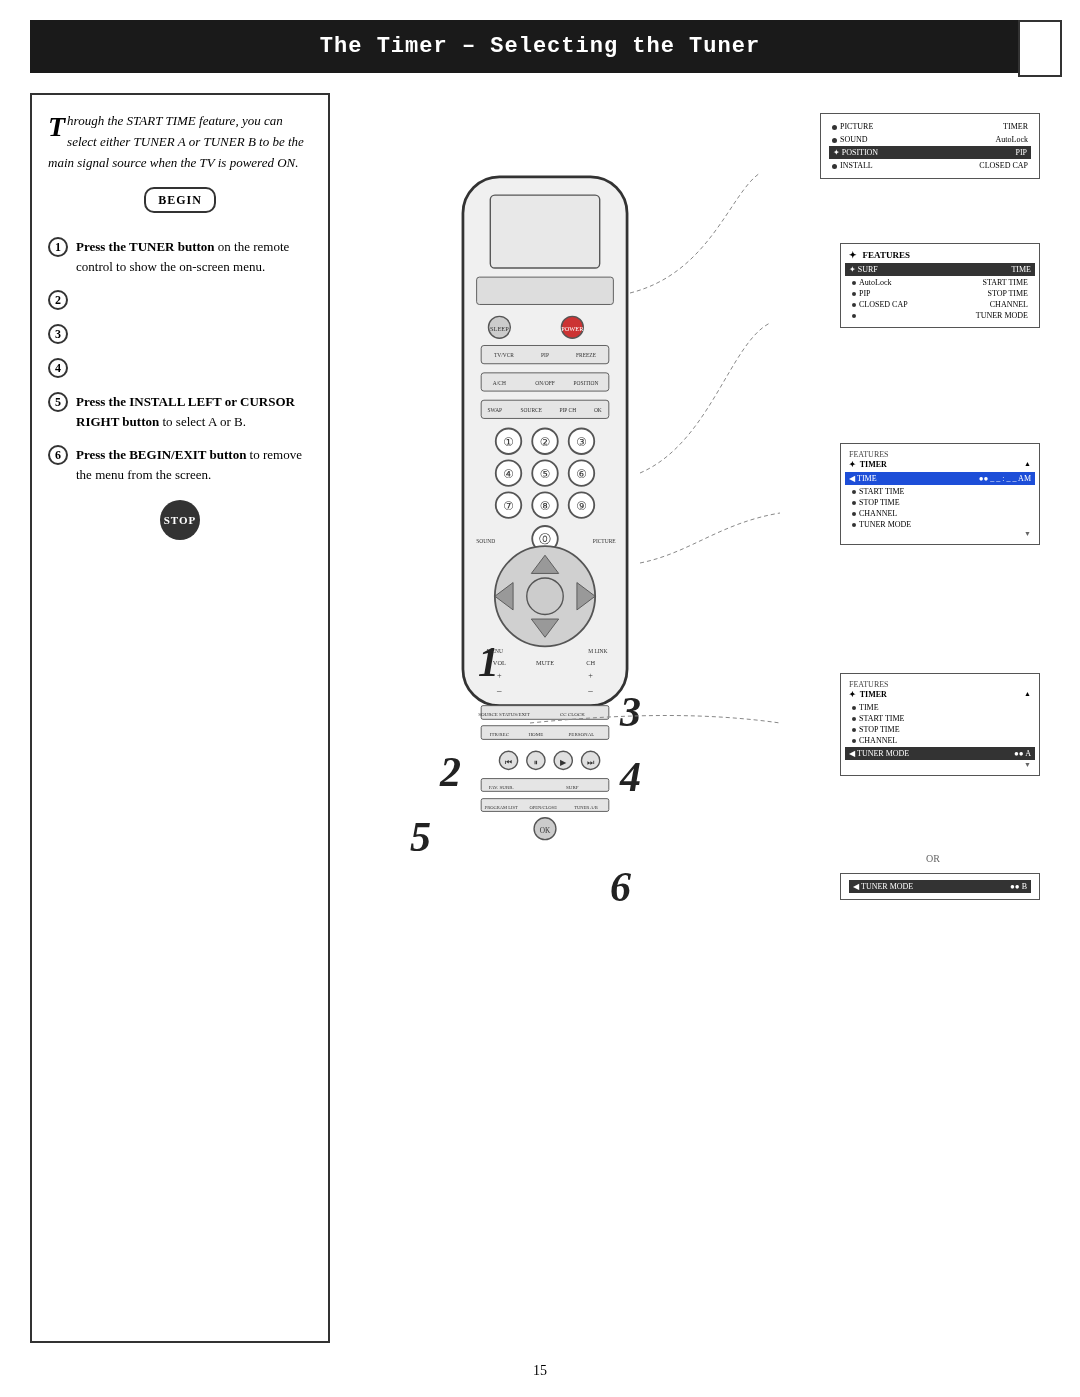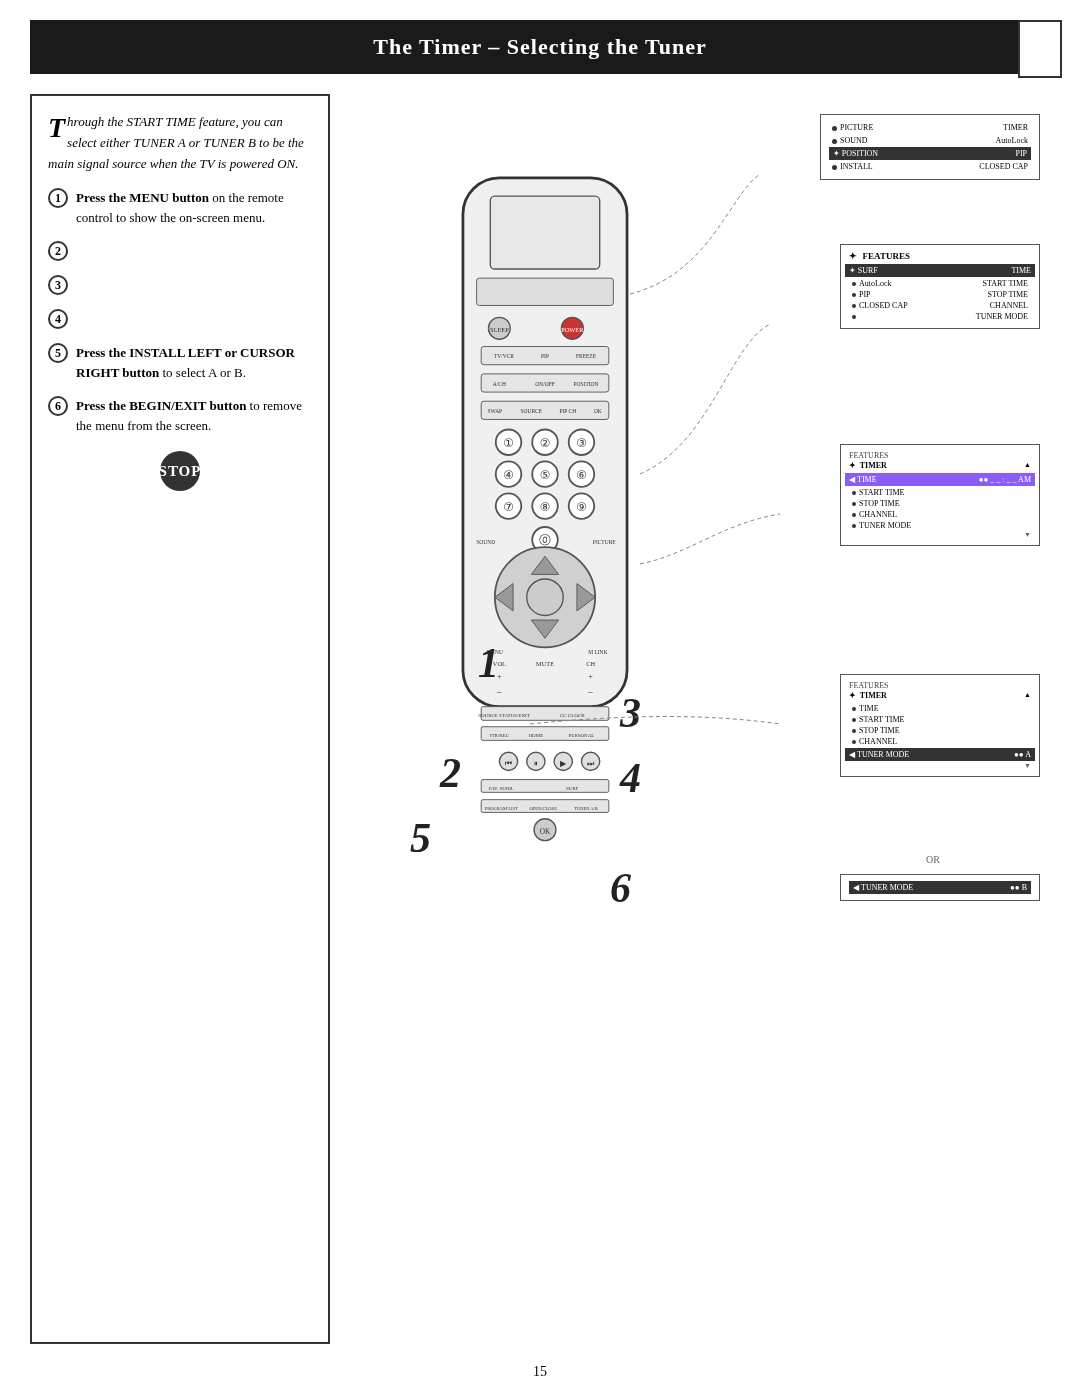--- a/index.html
+++ b/index.html
@@ -16,20 +16,21 @@
     .page-header {
       background: #1a1a1a;
       color: #ffffff;
       text-align: center;
       padding: 14px 20px;
       margin: 20px 30px 0 30px;
       font-size: 22px;
       font-weight: bold;
       letter-spacing: 1px;
       position: relative;
+      font-family: Liberation Mono, monospace;
     }
     .page-header::after {
       content: '';
       position: absolute;
       right: -12px;
       top: 0;
       width: 40px;
       height: 100%;
       background: #fff;
       border: 2px solid #333;
@@ -130,21 +131,21 @@
     }
     .stop-circle {
       width: 40px;
       height: 40px;
       border-radius: 50%;
       background: #333;
       color: #fff;
       display: flex;
       align-items: center;
       justify-content: center;
-      font-size: 15px;
+      font-size: 11px;
       font-weight: bold;
       letter-spacing: 1px;
     }
 
     
     .page-number {
       text-align: center;
       margin-top: 20px;
       font-size: 14px;
       padding-bottom: 20px;
@@ -181,25 +182,28 @@
 </div>
 
 <div class="main-content">
 
   <div class="instruction-panel">
 
     <div class="intro-text">
       <span class="drop-cap">T</span><span>hrough the START TIME feature, you can select either TUNER A or TUNER B to be the main signal source when the TV is powered ON.</span>
     </div>
 
+    <div style="text-align:center; margin-bottom:12px;">
+      <span class="begin-badge">BEGIN</span>
+    </div>
 
     <div class="step">
       <div class="step-header">
         <span class="step-number">1</span>
-        <span class="step-text"><span class="step-bold">Press the MENU button</span> on the remote control to show the on-screen menu.</span>
+        <span class="step-text"><span class="step-bold">Press the TUNER button</span> on the remote control to show the on-screen menu.</span>
       </div>
     </div>
 
     <div class="step">
       <div class="step-header">
         <span class="step-number">2</span>
       </div>
     </div>
 
     <div class="step">
@@ -403,21 +407,21 @@
       </div>
     </div>
 
     <div class="screen-menu-box" style="position:absolute; right:10px; top:350px; width:200px;">
       <div style="font-size:8px; margin-bottom:1px; color:#444;">FEATURES</div>
       <div style="font-size:8px; font-weight:bold; margin-bottom:3px; display:flex; gap:4px;">
         <span>✦</span>
           <span>TIMER</span>
         <span style="margin-left:auto; font-size:7px;">▲</span>
       </div>
-      <div style="display:flex; justify-content:space-between; padding:2px 4px; font-size:8px; background:#8b5cf6; color:#fff; margin:1px -4px;">
+      <div style="display:flex; justify-content:space-between; padding:2px 4px; font-size:8px; background:#1d4ed8; color:#fff; margin:1px -4px;">
         <span>◀ TIME</span>
         <span>●● _ _ : _ _ AM</span>
       </div>
       <div style="padding:1px 3px; font-size:8px;">
         <span style="display:inline-block;width:4px;height:4px;border-radius:50%;background:#333;margin-right:3px;vertical-align:middle;"></span>START TIME
       </div>
       <div style="padding:1px 3px; font-size:8px;">
         <span style="display:inline-block;width:4px;height:4px;border-radius:50%;background:#333;margin-right:3px;vertical-align:middle;"></span>STOP TIME
       </div>
       <div style="padding:1px 3px; font-size:8px;">

